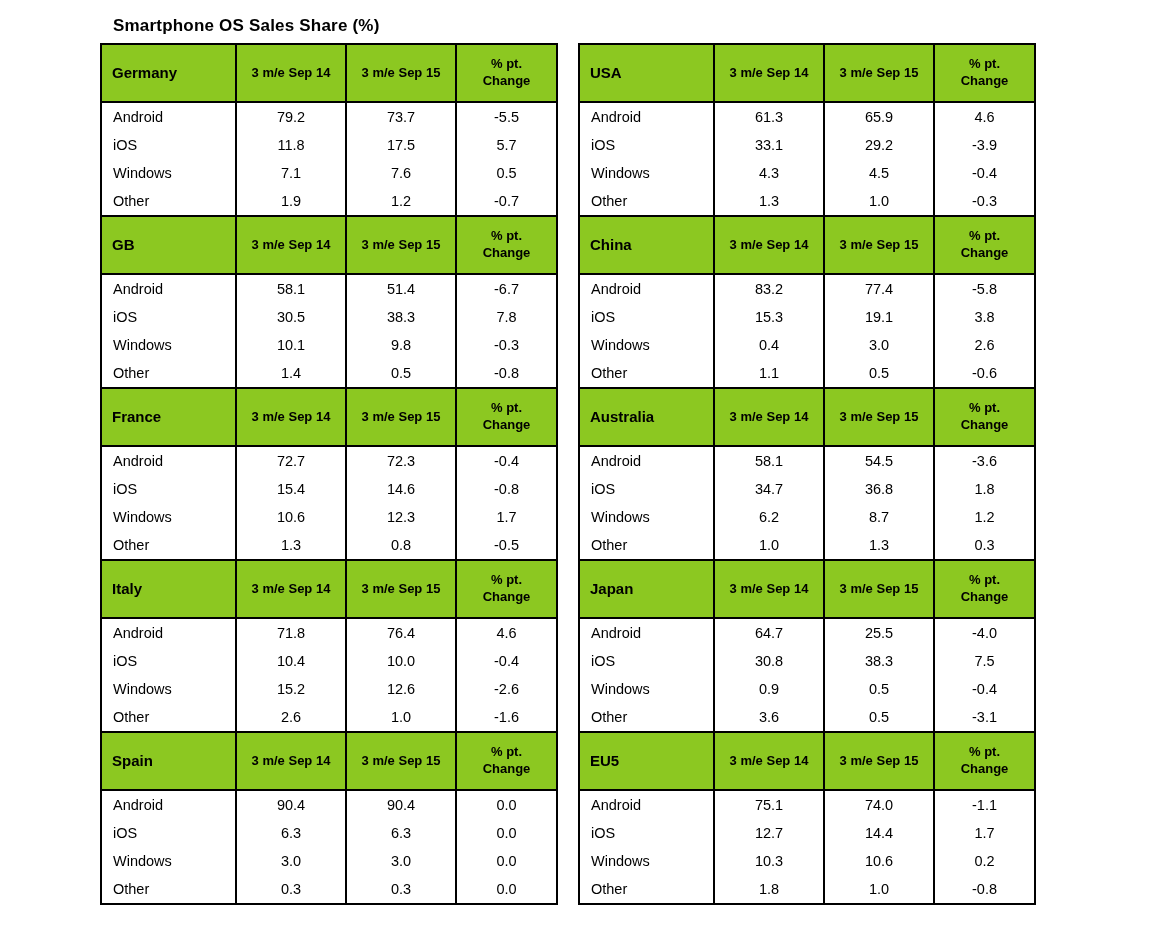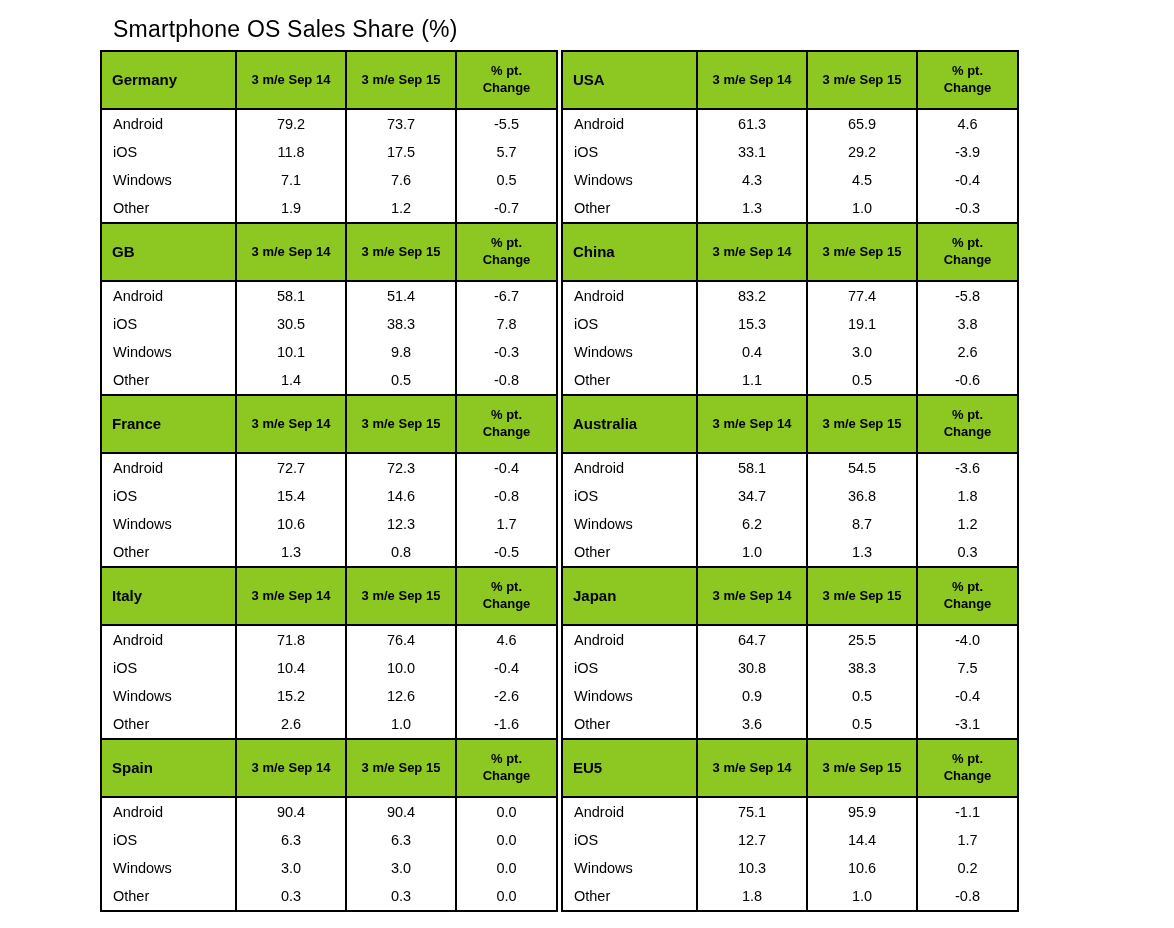--- a/index.html
+++ b/index.html
@@ -5,26 +5,26 @@
   html, body {
     margin: 0; padding: 0;
     width: 1174px; height: 928px;
     background: #ffffff;
     font-family: "Liberation Sans", sans-serif;
     color: #000;
     overflow: hidden;
   }
   .page { position: relative; padding: 12px 0 0 100px; }
   .page-title {
-    font-size: 23px;
-    font-weight: normal;
+    font-size: 17px;
+    font-weight: bold;
     margin: 4px 12px 7px 13px;
     letter-spacing: 0.2px;
   }
-  .tables-wrap { display: flex; align-items: flex-start; gap: 3px; }
+  .tables-wrap { display: flex; align-items: flex-start; gap: 20px; }
   .tcol { display: flex; flex-direction: column; }
   table.country-table {
     border-collapse: collapse;
     table-layout: fixed;
     border: 2px solid #000;
   }
   .tcol table.country-table + table.country-table { margin-top: -2px; }
   col.c-region { width: 135px; }
   col.c-val    { width: 110px; }
   col.c-chg    { width: 101px; }
@@ -489,21 +489,21 @@
         <th class="region">EU5</th>
         <th>3 m/e Sep 14</th>
         <th>3 m/e Sep 15</th>
         <th>% pt. Change</th>
       </tr>
     </thead>
     <tbody>
   <tr>
     <td class="os">Android</td>
     <td class="num">75.1</td>
-    <td class="num">95.9</td>
+    <td class="num">74.0</td>
     <td class="num">-1.1</td>
   </tr>
 
   <tr>
     <td class="os">iOS</td>
     <td class="num">12.7</td>
     <td class="num">14.4</td>
     <td class="num">1.7</td>
   </tr>
 

